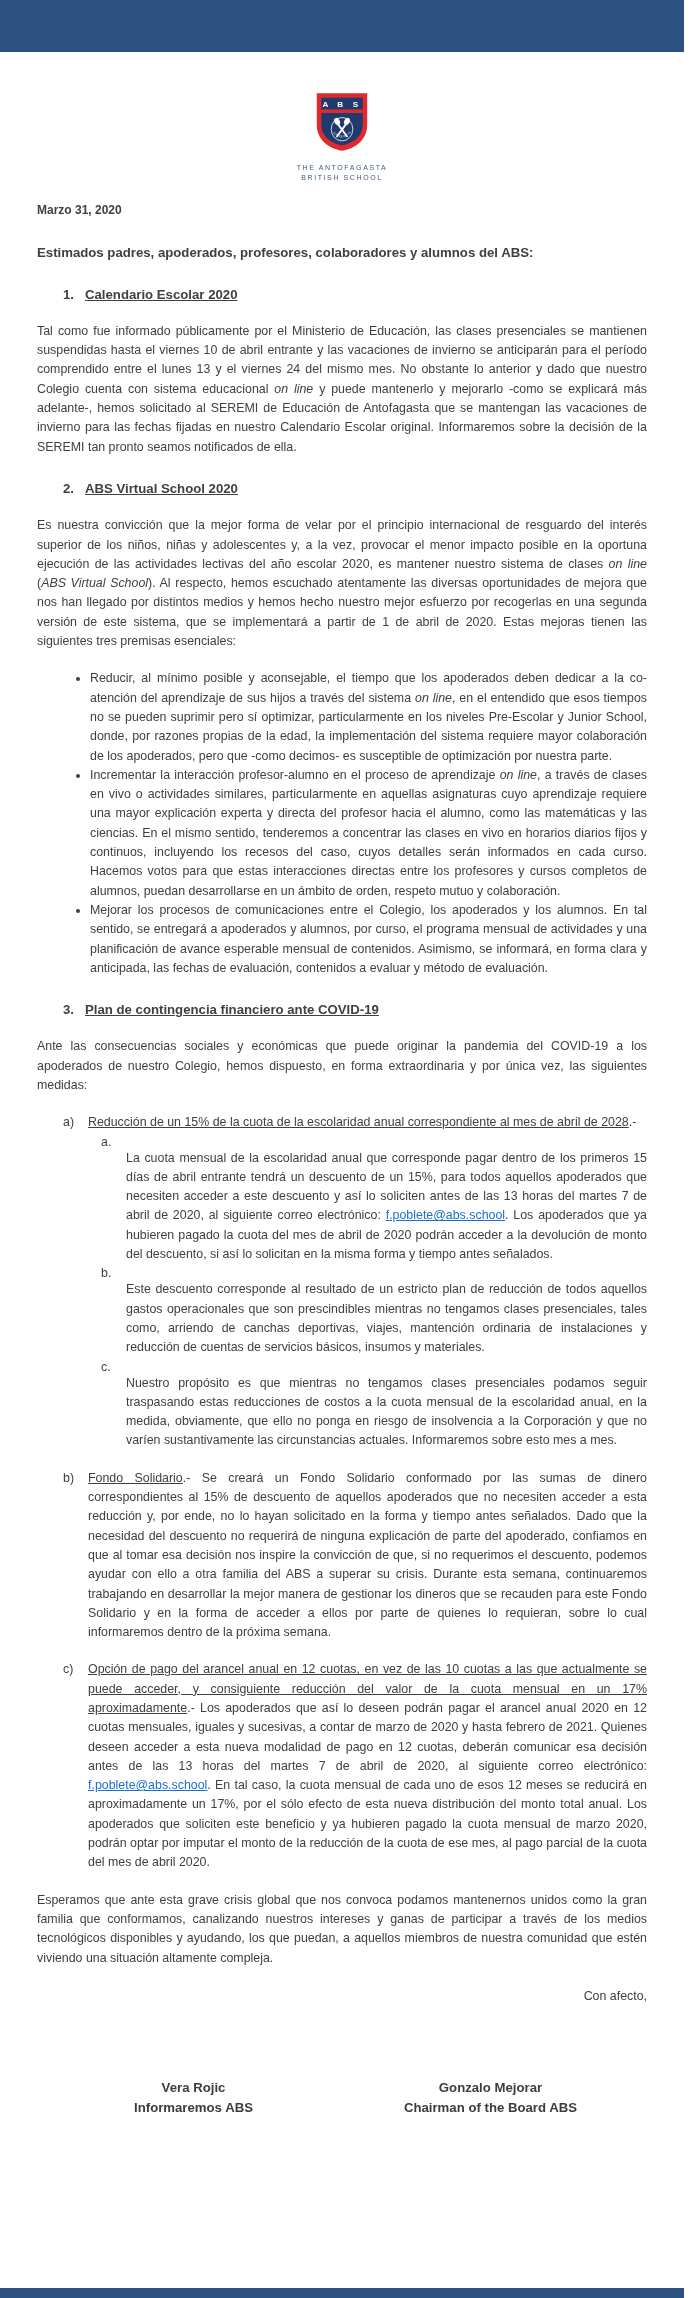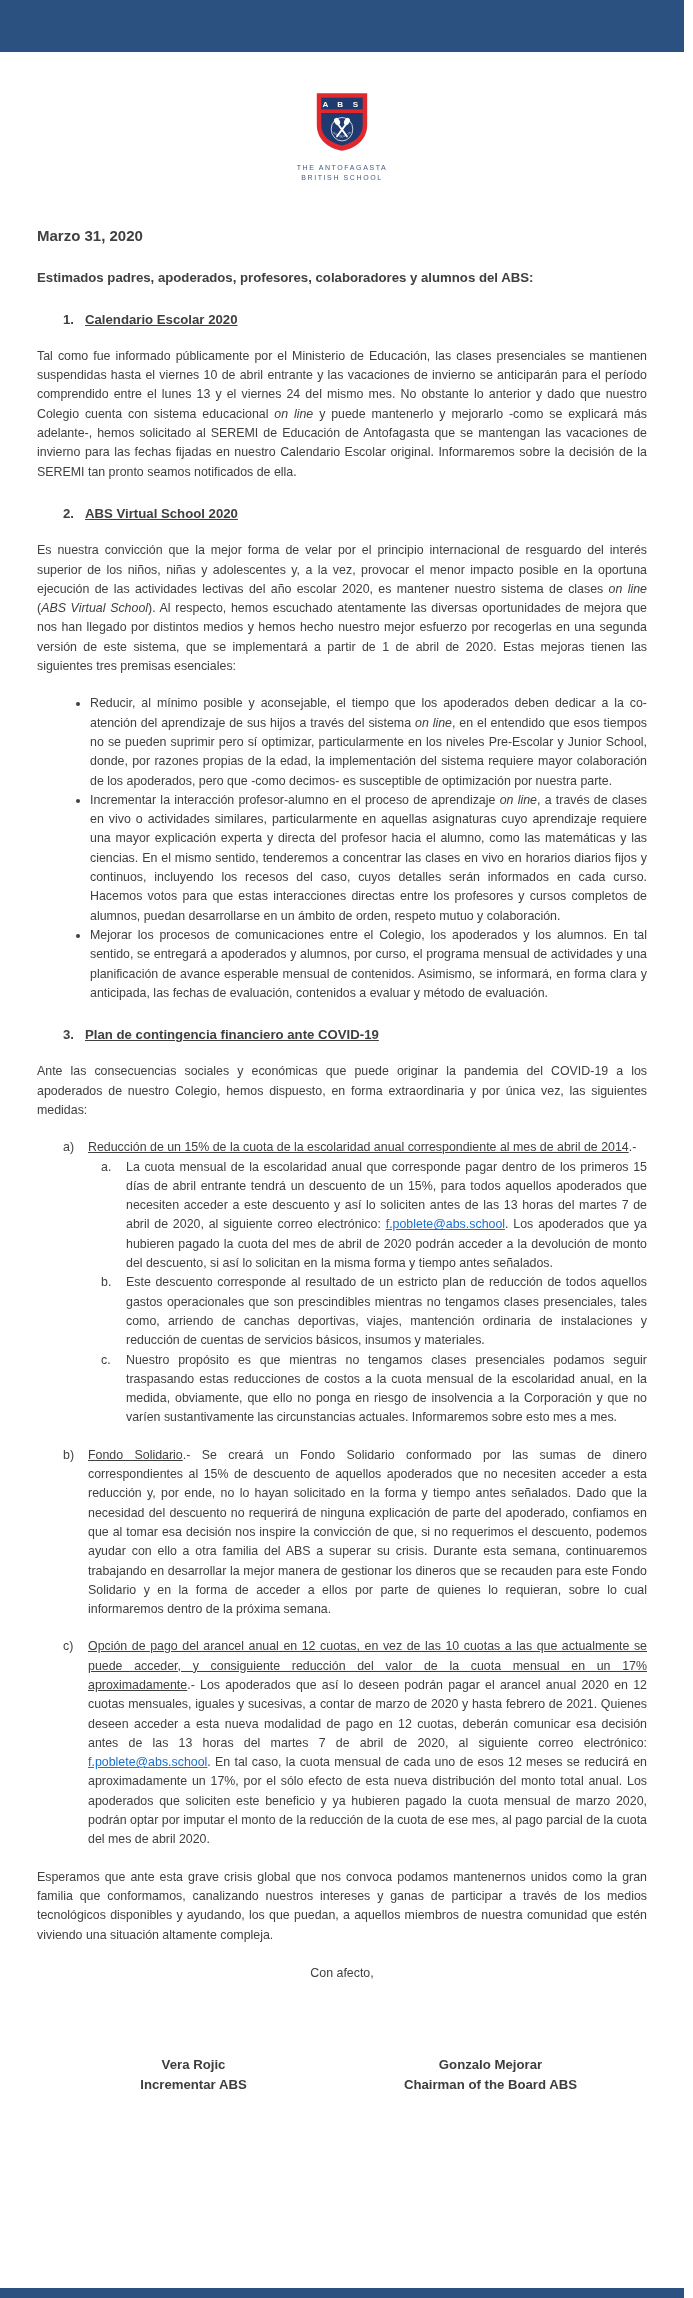--- a/index.html
+++ b/index.html
@@ -8,39 +8,39 @@
   }
   html,body{margin:0;padding:0;background:#ffffff;}
   body{width:693px;font-family:"Liberation Sans",sans-serif;color:var(--text);}
   .page{position:relative;width:684px;min-height:2298px;background:#fff;display:flow-root;}
   .top-bar{height:52px;background:var(--top_bar);}
   .bottom-bar{position:absolute;left:0;right:0;bottom:0;height:10px;background:var(--top_bar);}
   .logo-block{margin-top:40px;text-align:center;}
   .crest{display:inline-block;width:54px;height:60px;}
   .school-name{margin-top:7px;font-size:7px;letter-spacing:1.6px;color:var(--school_name);line-height:9.5px;font-weight:400;}
   .content{padding:0 37px;font-size:12.4px;line-height:19.3px;text-align:justify;}
-  .date{margin:44px 0 0;font-weight:bold;font-size:15px;}
+  .date{margin:19px 0 0;font-weight:bold;font-size:12px;}
   .salutation{margin:23px 0 5px;font-weight:bold;font-size:13.2px;}
   .sec{margin:22px 0 0 26px;font-weight:bold;font-size:13.2px;text-align:left;}
   .sec .num{display:inline-block;min-width:13px;margin-right:9px;}
   .sec .lbl{text-decoration:underline;text-align:right;}
   p.body-p{margin:18px 0 0;}
   ul.bullets{margin:18px 0 0;padding-left:53px;}
   ul.bullets li{margin:0;}
   .measure{display:flex;margin:18px 0 0 26px;}
   .measure .mk{flex:0 0 25px;}
   .measure-body{flex:1;min-width:0;}
   .measure-body p{margin:0;}
   .sub{display:flex;margin-left:13px;}
   .sub .smk{flex:0 0 25px;}
-  .sub-body{flex:1;min-width:0;}
+  .sub-body{flex:1;min-width:0;margin-top:16px;}
   .u{text-decoration:underline;}
   a.link{color:var(--link);text-decoration:underline;cursor:pointer;}
   em{font-style:italic;}
-  .farewell{margin:19px 0 0;text-align:center;}
+  .farewell{margin:19px 0 0;text-align:right;}
   .sig-row{display:flex;margin-top:72px;padding:0 45px;}
   .sig{flex:1;text-align:center;font-weight:bold;font-size:13.2px;line-height:20px;color:#3d3d3d;}
 </style>
 </head>
 <body>
 
 <div class="page">
 
   <div class="top-bar"></div>
 
@@ -94,21 +94,21 @@
 
     <p class="sec">
       <span class="num">3.</span><span class="lbl">Plan de contingencia financiero ante COVID-19</span>
     </p>
 
     <p class="body-p"><span>Ante las consecuencias sociales y económicas que puede originar la pandemia del COVID-19 a los apoderados de nuestro Colegio, hemos dispuesto, en forma extraordinaria y por única vez, las siguientes medidas:</span></p>
 
     <div class="measure">
       <span class="mk">a)</span>
       <div class="measure-body">
-        <p><span class="u">Reducción de un 15% de la cuota de la escolaridad anual correspondiente al mes de abril de 2014</span><span>.-</span></p>
+        <p><span class="u">Reducción de un 15% de la cuota de la escolaridad anual correspondiente al mes de abril de 2028</span><span>.-</span></p>
         <div class="sub">
           <span class="smk">a.</span>
           <div class="sub-body"><span>La cuota mensual de la escolaridad anual que corresponde pagar dentro de los primeros 15 días de abril entrante tendrá un descuento de un 15%, para todos aquellos apoderados que necesiten acceder a este descuento y así lo soliciten antes de las 13 horas del martes 7 de abril de 2020, al siguiente correo electrónico: </span><a class="link" href="#">f.poblete@abs.school</a><span>. Los apoderados que ya hubieren pagado la cuota del mes de abril de 2020 podrán acceder a la devolución de monto del descuento, si así lo solicitan en la misma forma y tiempo antes señalados.</span></div>
         </div>
         <div class="sub">
           <span class="smk">b.</span>
           <div class="sub-body"><span>Este descuento corresponde al resultado de un estricto plan de reducción de todos aquellos gastos operacionales que son prescindibles mientras no tengamos clases presenciales, tales como, arriendo de canchas deportivas, viajes, mantención ordinaria de instalaciones y reducción de cuentas de servicios básicos, insumos y materiales.</span></div>
         </div>
         <div class="sub">
           <span class="smk">c.</span>
@@ -133,21 +133,21 @@
 
     <p class="body-p"><span>Esperamos que ante esta grave crisis global que nos convoca podamos mantenernos unidos como la gran familia que conformamos, canalizando nuestros intereses y ganas de participar a través de los medios tecnológicos disponibles y ayudando, los que puedan, a aquellos miembros de nuestra comunidad que estén viviendo una situación altamente compleja.</span></p>
 
     <p class="farewell">Con afecto,</p>
 
   </div>
 
   <div class="sig-row">
     <div class="sig">
       <div>Vera Rojic</div>
-      <div>Incrementar ABS</div>
+      <div>Informaremos ABS</div>
     </div>
     <div class="sig">
       <div>Gonzalo Mejorar</div>
       <div>Chairman of the Board ABS</div>
     </div>
   </div>
 
   <div class="bottom-bar"></div>
 
 </div>

